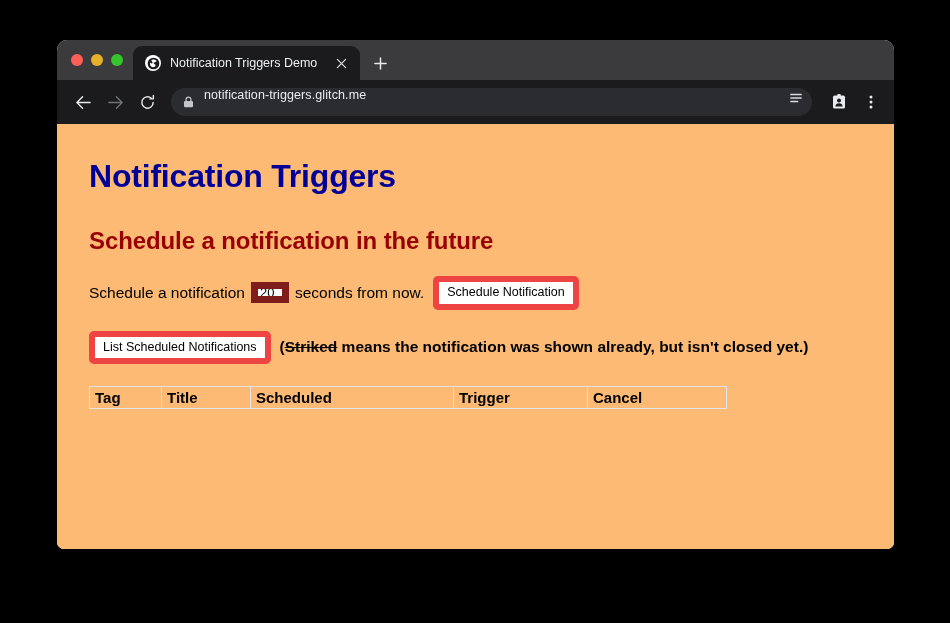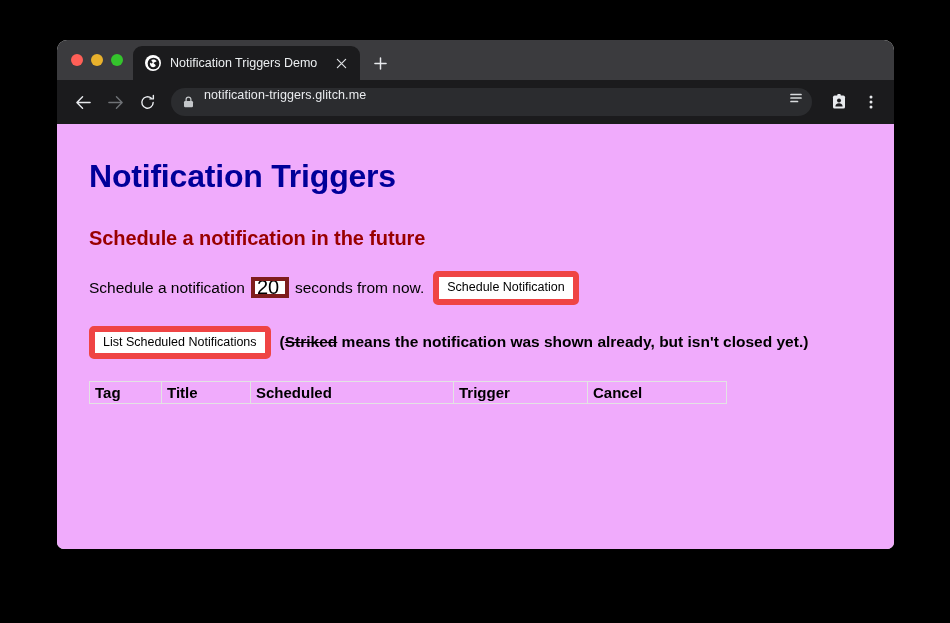--- a/index.html
+++ b/index.html
@@ -176,61 +176,61 @@
     align-items: center;
     justify-content: center;
     color: #e8eaed;
     flex: 0 0 auto;
     margin-left: 2px;
   }
   .toolbar-icon svg { display: block; }
 
   
   .page {
-    background: #f0abfc;
+    background: #fdba74;
     height: calc(509px - 40px - 44px);
     padding: 22px 32px 0 32px;
     overflow: hidden;
   }
 
   h1.page-title {
     margin: 12px 0 0 0;
     font-size: 32px;
     font-weight: bold;
     color: #000099;
     letter-spacing: -0.2px;
   }
 
   h2.section-title {
     margin: 32px 0 0 0;
-    font-size: 20px;
+    font-size: 24px;
     font-weight: bold;
     color: #990000;
     letter-spacing: -0.1px;
   }
 
   .form-row {
     margin-top: 21px;
     font-size: 15.5px;
     color: #000000;
     display: flex;
     align-items: center;
     gap: 0;
     white-space: nowrap;
   }
 
   .seconds-input {
     width: 38px;
     height: 21px;
     margin: 0 6px;
     font-family: "Liberation Sans", sans-serif;
-    font-size: 20px;
+    font-size: 13px;
     color: #000000;
     background: #ffffff;
-    border: 4px solid #7f1d1d;
+    border: 7px solid #7f1d1d;
     border-radius: 0;
     padding: 0 2px;
     outline: none;
     vertical-align: middle;
   }
 
   .native-btn {
     font-family: "Liberation Sans", sans-serif;
     font-size: 12.5px;
     color: #000000;

